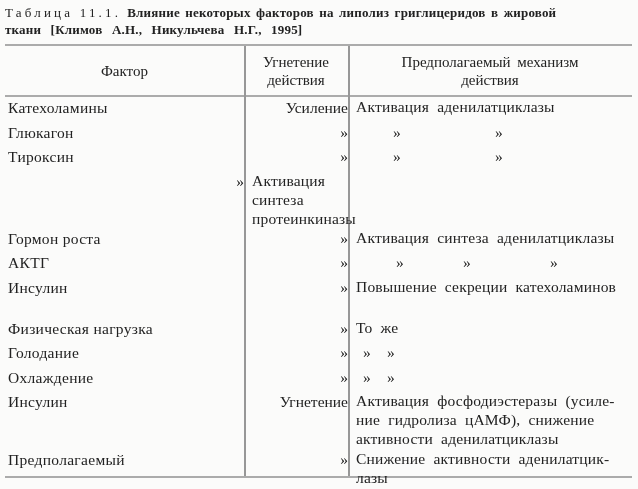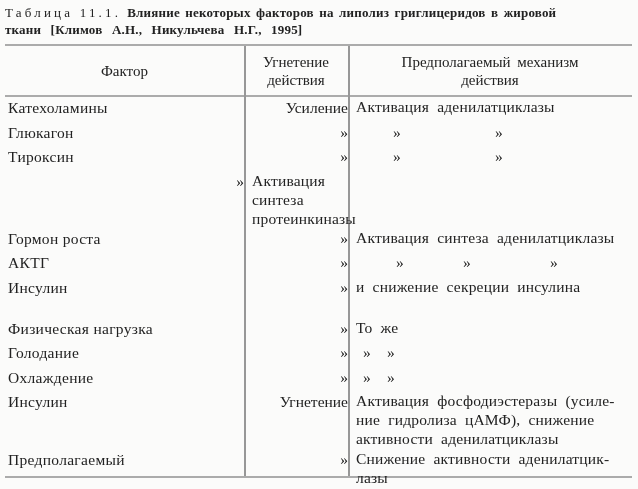--- a/index.html
+++ b/index.html
@@ -184,21 +184,21 @@
             <span class="ditto" style="left: 48px;">»</span>
             <span class="ditto" style="left: 115px;">»</span>
             <span class="ditto" style="left: 202px;">»</span>
           </div>
   </div>
 
   <div class="row h2">
     <div class="cell c-factor">Инсулин</div>
     <div class="cell c-action">»</div>
     <div class="cell c-mech">
-            <div class="mline">и снижение секреции инсулина</div>
+            <div class="mline">Повышение секреции катехоламинов</div>
           </div>
   </div>
 
   <div class="row h1">
     <div class="cell c-factor">Физическая нагрузка</div>
     <div class="cell c-action">»</div>
     <div class="cell c-mech">
             <div class="mline">То же</div>
           </div>
   </div>

